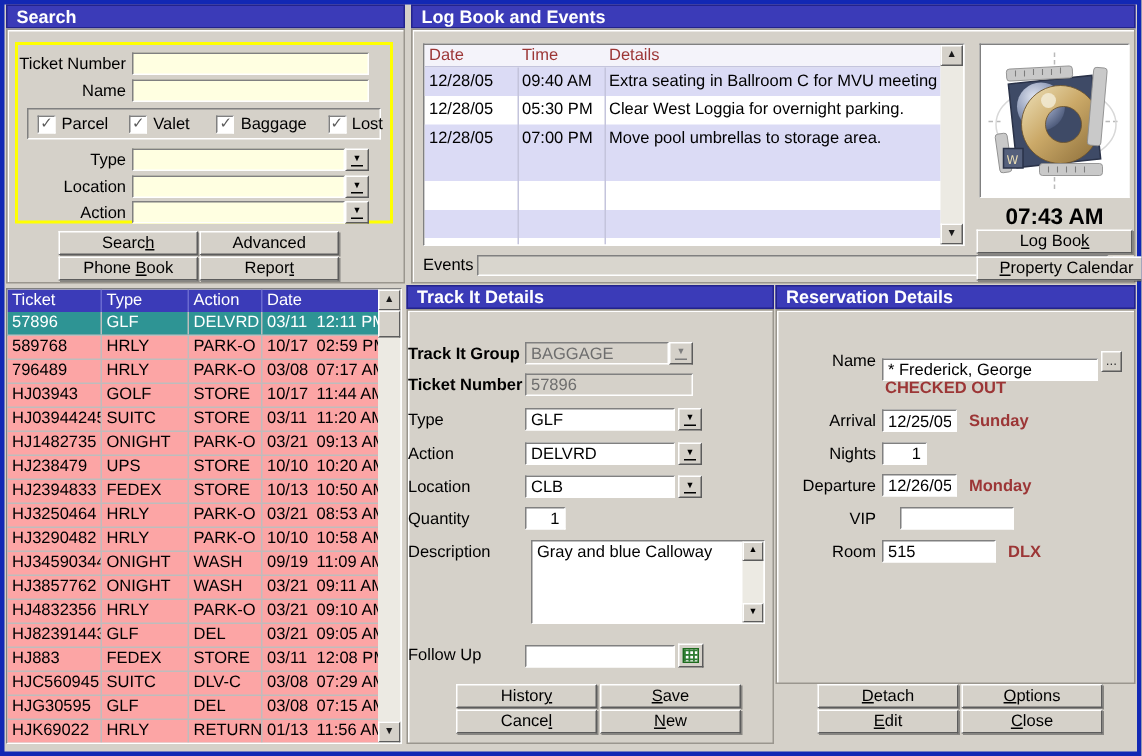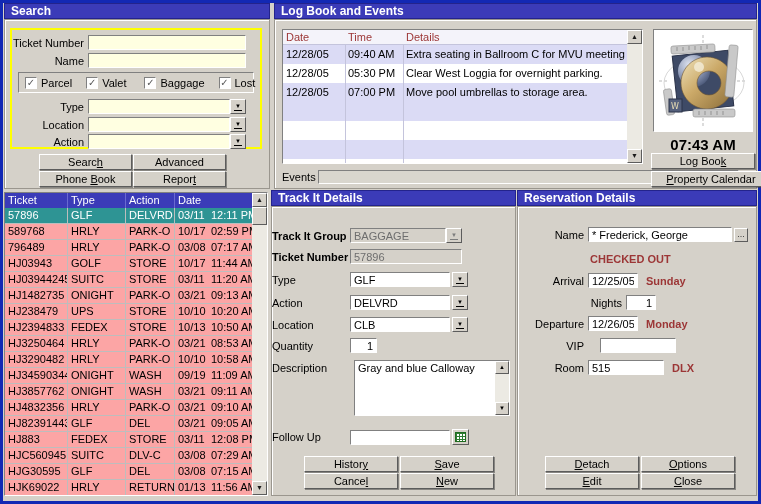--- a/index.html
+++ b/index.html
@@ -106,21 +106,21 @@
   .desc-sb .sb-btn { height:13px; background:var(--panel_bg); border:1px solid; border-color:#fff #5c5c5c #5c5c5c #fff; font-size:6px; line-height:10px; text-align:center; }
   .cal-btn { width:17px; height:16px; margin-left:2px; background:var(--panel_bg); display:flex; align-items:center; justify-content:center;
              border:1px solid; border-color:#fff #5c5c5c #5c5c5c #fff; }
   .cal-grid { width:11px; height:10px; background:#fff; border:1px solid #1e6b1e;
               background-image: linear-gradient(#2E7D32 1px, transparent 1px), linear-gradient(90deg,#2E7D32 1px, transparent 1px);
               background-size:3px 3px; }
   .two-col-btns { position:absolute; display:grid; grid-template-columns:94px 94px; grid-auto-rows:16px; gap:1px 2px; }
   #trackit-btns { left:32px; top:249px; }
 
   
-  #reservation-panel { left:517px; top:190px; width:240px; height:306px; }
+  #reservation-panel { left:517px; top:190px; width:240px; height:266px; }
   .rv-row { position:absolute; display:flex; align-items:center; }
   .rv-row .lbl { width:70px; text-align:right; padding-right:4px; }
   .maroon { color:var(--maroon); font-weight:bold; }
   #resv-btns { left:27px; top:249px; }
   .ellipsis-btn { width:14px; height:14px; margin-left:2px; font-size:9px; line-height:11px; text-align:center;
                   background:var(--panel_bg); border:1px solid; border-color:#fff #5c5c5c #5c5c5c #fff; color:#333; }
 
   u { text-decoration:underline; }
 </style>
 </head>
@@ -506,32 +506,32 @@
     </div>
   </div>
 
   <div class="panel" id="reservation-panel">
     <div class="titlebar">
       <span>Reservation Details</span>
     </div>
     <div class="panel-body">
       <div class="rv-row" style="top:20px; left:0;">
         <span class="lbl">Name</span>
-        <input class="inp white" style="width: 144px;" value="* Frederick, George">
+        <input class="inp white" style="width: 144px; margin-top: 12px;" value="* Frederick, George">
         <span class="ellipsis-btn">...</span>
       </div>
       <div class="rv-row" style="top:46px; left:72px;">
         <span class="maroon">CHECKED OUT</span>
       </div>
       <div class="rv-row" style="top:66px; left:0;">
         <span class="lbl">Arrival</span>
         <input class="inp white" style="width: 50px;" value="12/25/05">
         <span class="maroon" style="margin-left:8px;">Sunday</span>
       </div>
-      <div class="rv-row" style="top:88px; left:0;padding-left:38px;">
+      <div class="rv-row" style="top:88px; left:0;">
         <span class="lbl">Nights</span>
         <input class="inp white" style="width: 30px; text-align: right;" value="1">
       </div>
       <div class="rv-row" style="top:109px; left:0;">
         <span class="lbl">Departure</span>
         <input class="inp white" style="width: 50px;" value="12/26/05">
         <span class="maroon" style="margin-left:8px;">Monday</span>
       </div>
       <div class="rv-row" style="top:131px; left:0;gap:12px;">
         <span class="lbl">VIP</span>

